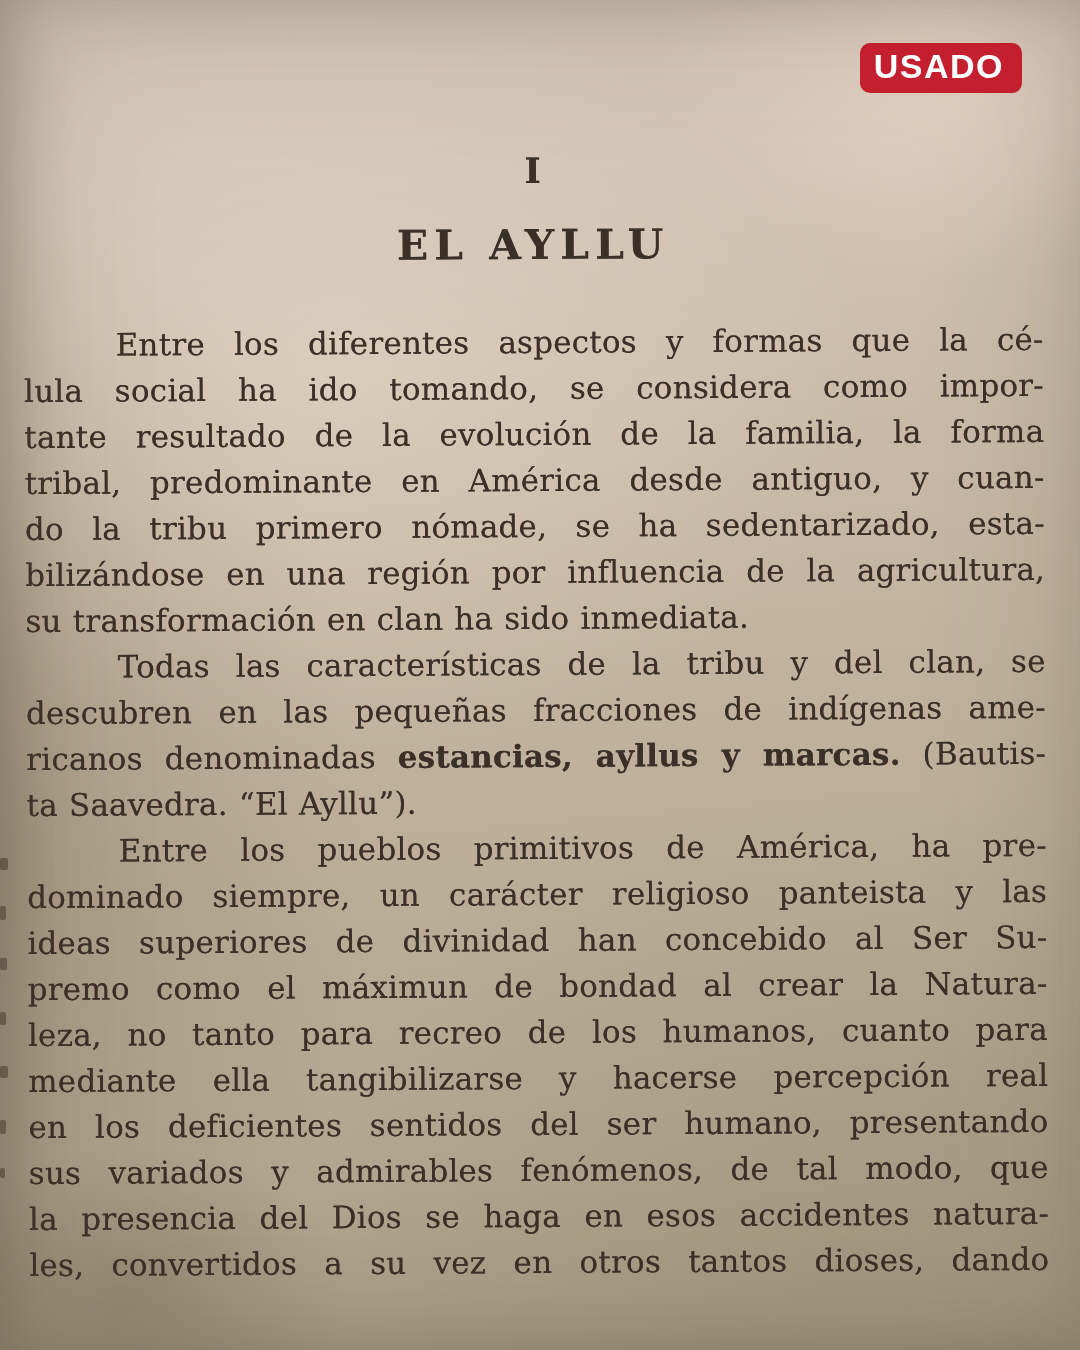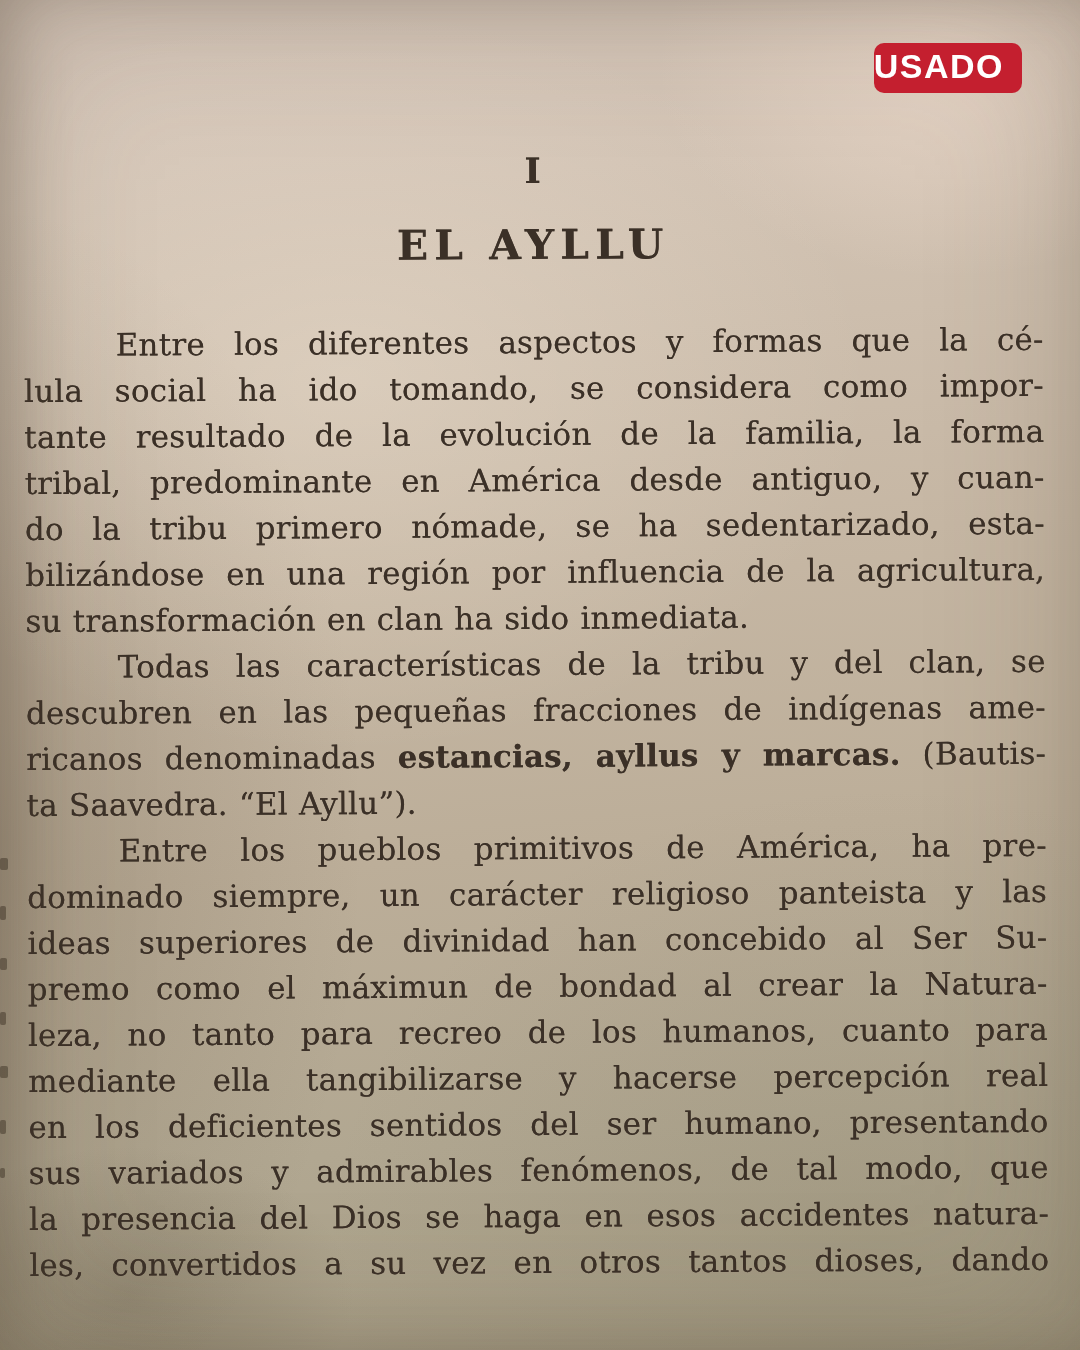--- a/index.html
+++ b/index.html
@@ -20,21 +20,21 @@
   }
   .photo::after {
     content: ""; position: absolute; inset: 0; pointer-events: none;
     box-shadow: inset 0 0 150px rgba(85,72,55,0.28), inset 22px 0 60px -12px rgba(80,65,50,0.30);
   }
   .badge {
     position: absolute; top: 43px; right: 58px; z-index: 3;
     background: var(--badge-bg); color: var(--badge-fg);
     font-family: "Liberation Sans", sans-serif; font-weight: 700;
     font-size: 34px; letter-spacing: 1.5px;
-    padding: 4px 18px 7px 0; border-radius: 10px;
+    padding: 4px 18px 7px 14px; border-radius: 10px;
   }
   .textblock {
     position: absolute; left: 26px; top: 150px; width: 1020px;
     color: var(--ink); transform: rotate(-0.35deg);
     text-shadow: 0 0 0.6px rgba(59,48,39,0.75);
   }
   .numeral { text-align: center; font-size: 35px; font-weight: 700; margin-bottom: 30px; }
   .title { text-align: center; font-size: 41px; font-weight: 700; letter-spacing: 6px; margin-bottom: 50px; }
   .paragraph { margin: 0; }
   .line {

